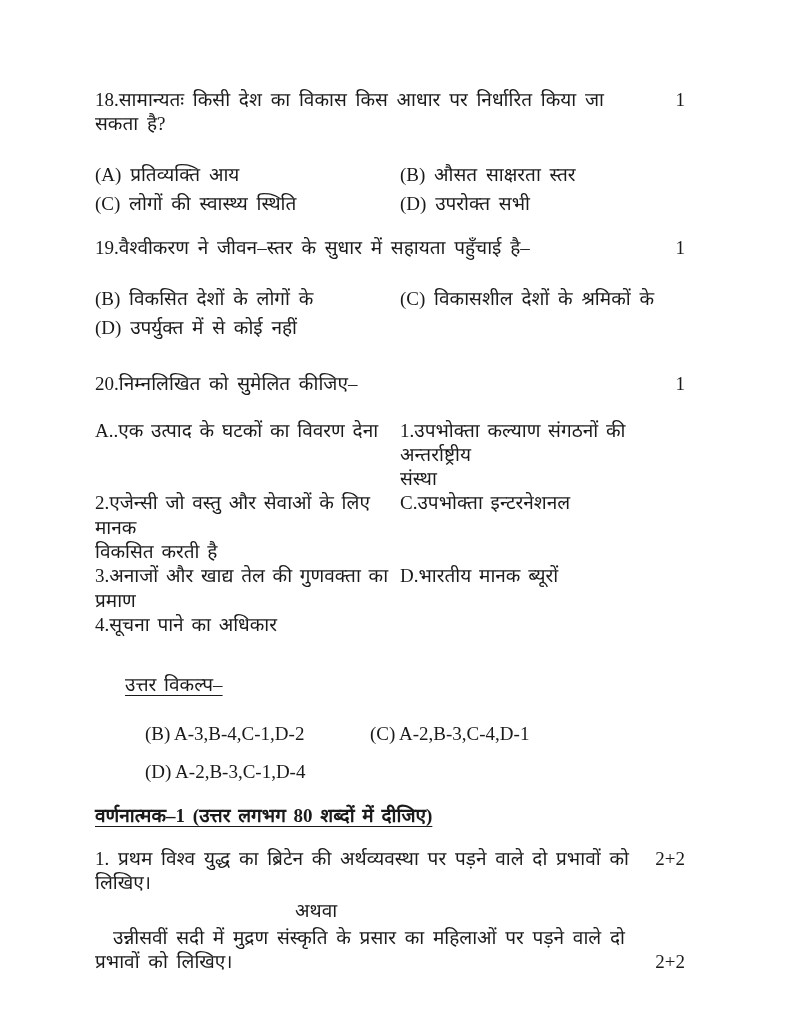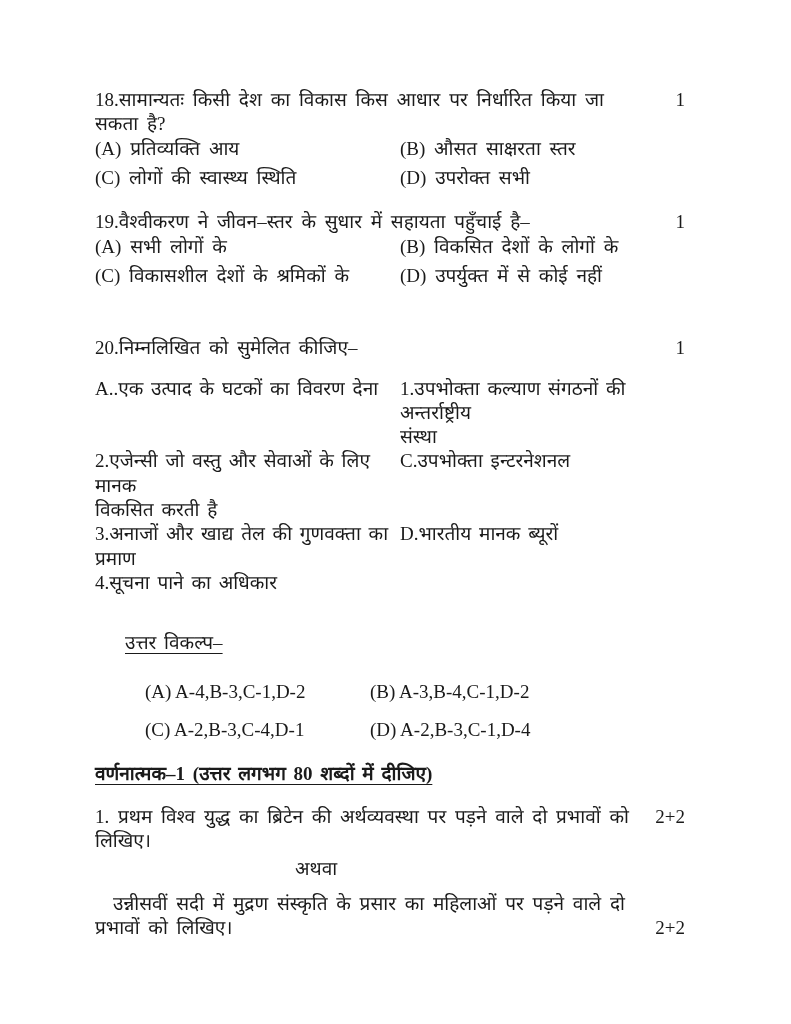--- a/index.html
+++ b/index.html
@@ -33,21 +33,21 @@
   }
   .opts-grid {
     display: grid;
     grid-template-columns: 305px 1fr;
     row-gap: 5px;
     word-spacing: 4px;
   }
   .match-grid {
     display: grid;
     grid-template-columns: 305px 1fr;
-    margin-top: 16px;
+    margin-top: 22px;
     word-spacing: 3px;
   }
   .match-grid .mleft { padding-top: 0; }
   .match-grid .mright { white-space: pre-line; }
   .match-grid > div { min-height: 24px; }
   .ans-heading {
     margin-top: 36px;
     margin-left: 30px;
     text-decoration: underline;
     text-underline-offset: 4px;
@@ -68,27 +68,27 @@
   .desc-heading span {
     text-decoration: underline;
     text-underline-offset: 4px;
   }
   .desc-q { margin-top: 18px; }
   .desc-q .qtext { word-spacing: 4px; }
   .or-line-1 { margin-top: 4px; margin-left: 200px; }
   .alt-block {
     display: flex;
     align-items: flex-end;
-    margin-top: 10px;
+    margin-top: 2px;
   }
   .alt-block .qtext { flex: 1; text-indent: 18px; word-spacing: 4px; }
   .alt-block .qmarks { width: 60px; text-align: right; padding-right: 16px; flex-shrink: 0; }
   .gap-q19 { margin-top: 20px; }
-  .gap-opts { }
-  .gap-q20 { margin-top: 48px; }
+  .gap-opts { margin-top: 26px; }
+  .gap-q20 { margin-top: 32px; }
 </style>
 </head>
 <body>
 
 <div class="page">
 
   <div class="qline">
     <div class="qtext">18.सामान्यतः किसी देश का विकास किस आधार पर निर्धारित किया जा सकता है?</div>
     <div class="qmarks">1</div>
   </div>
@@ -97,21 +97,20 @@
     <div>(B) औसत साक्षरता स्तर</div>
     <div>(C) लोगों की स्वास्थ्य स्थिति</div>
     <div>(D) उपरोक्त सभी</div>
   </div>
 
   <div class="qline gap-q19">
     <div class="qtext">19.वैश्वीकरण ने जीवन–स्तर के सुधार में सहायता पहुँचाई है–</div>
     <div class="qmarks">1</div>
   </div>
   <div class="opts-grid gap-opts">
-    <div>(A)  सभी लोगों के</div>
     <div>(B) विकसित देशों के लोगों के</div>
     <div>(C) विकासशील देशों के श्रमिकों के</div>
     <div>(D)  उपर्युक्त में से कोई नहीं</div>
   </div>
 
   <div class="qline gap-q20">
     <div class="qtext">20.निम्नलिखित को सुमेलित कीजिए–</div>
     <div class="qmarks">1</div>
   </div>
   <div class="match-grid">
@@ -122,21 +121,20 @@
  विकसित करती है</div>
     <div class="mleft">C.उपभोक्ता इन्टरनेशनल</div>
     <div class="mright">3.अनाजों और खाद्य तेल की गुणवक्ता का
 प्रमाण</div>
     <div class="mleft">D.भारतीय मानक ब्यूरों</div>
     <div class="mright">4.सूचना पाने का अधिकार</div>
   </div>
 
   <div class="ans-heading">उत्तर विकल्प–</div>
   <div class="ans-grid">
-    <div>(A)  A-4,B-3,C-1,D-2</div>
     <div>(B) A-3,B-4,C-1,D-2</div>
     <div>(C) A-2,B-3,C-4,D-1</div>
     <div>(D) A-2,B-3,C-1,D-4</div>
   </div>
 
   <div class="desc-heading">
     <span>वर्णनात्मक–1 (उत्तर लगभग 80 शब्दों में दीजिए)</span>
   </div>
 
   <div class="qline desc-q">

